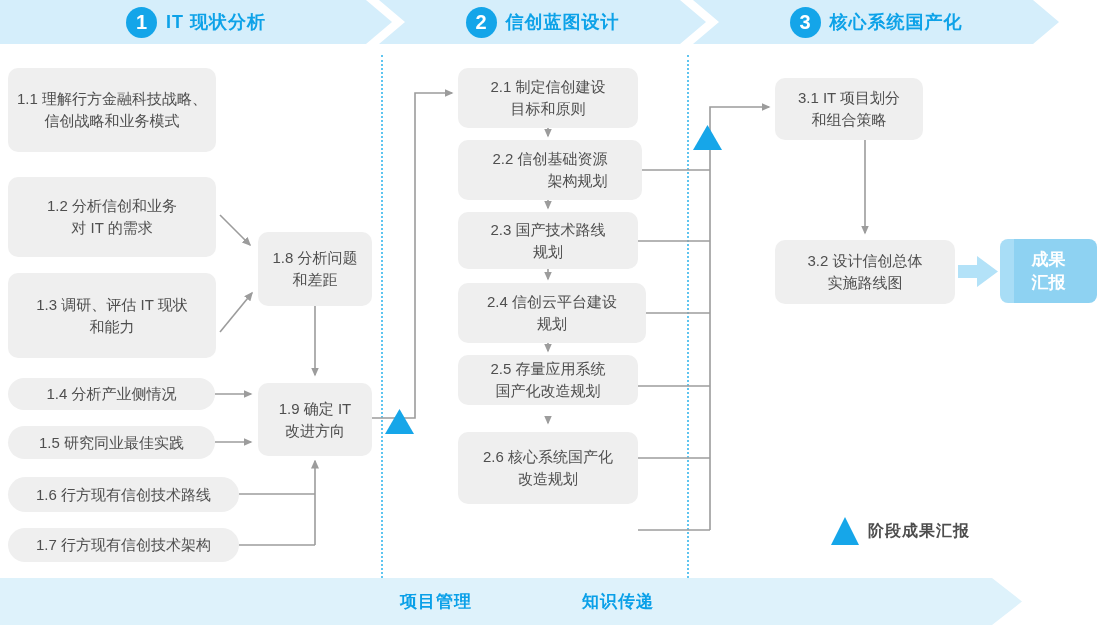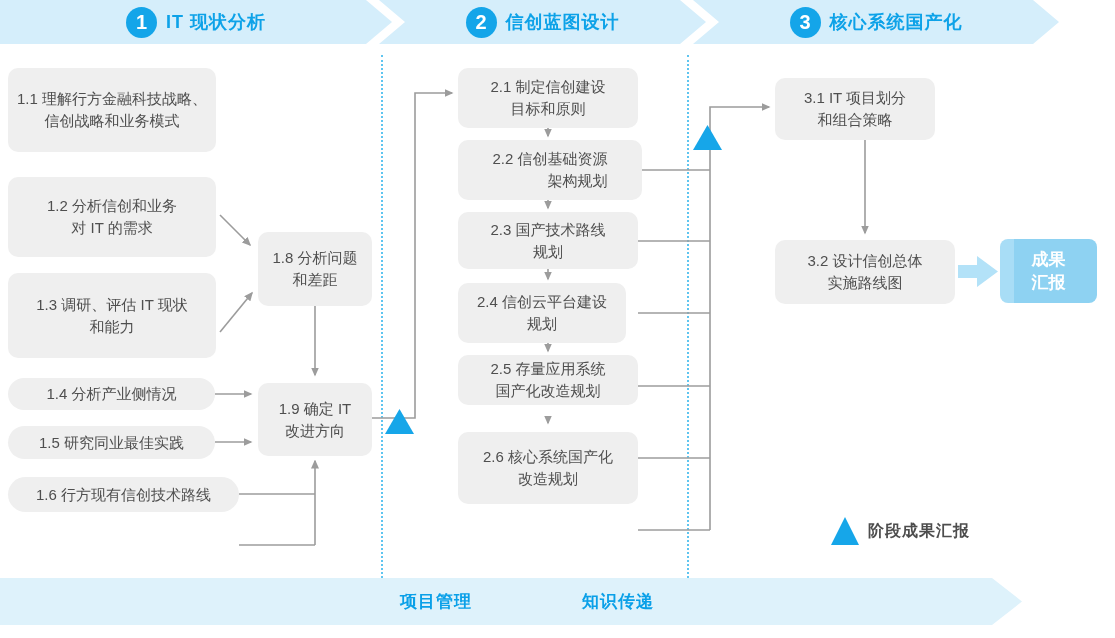--- a/index.html
+++ b/index.html
@@ -38,25 +38,25 @@
   .box13{left:8px;top:273px;width:208px;height:85px;}
   .box14{left:8px;top:378px;width:207px;height:32px;}
   .box15{left:8px;top:426px;width:207px;height:33px;}
   .box16{left:8px;top:477px;width:231px;height:35px;}
   .box17{left:8px;top:528px;width:231px;height:34px;}
   .box18{left:258px;top:232px;width:114px;height:74px;}
   .box19{left:258px;top:383px;width:114px;height:73px;}
   .box21{left:458px;top:68px;width:180px;height:60px;}
   .box22{left:458px;top:140px;width:184px;height:60px;text-align:right;}
   .box23{left:458px;top:212px;width:180px;height:57px;}
-  .box24{left:458px;top:283px;width:168px;height:60px;}
+  .box24{left:458px;top:283px;width:188px;height:60px;}
   .box25{left:458px;top:355px;width:180px;height:50px;}
   .box26{left:458px;top:432px;width:180px;height:72px;}
   .box27{left:458px;top:500px;width:180px;height:60px;}
-  .box31{left:775px;top:78px;width:160px;height:62px;}
+  .box31{left:775px;top:78px;width:148px;height:62px;}
   .box32{left:775px;top:240px;width:180px;height:64px;}
   
   .resultbox{
     position:absolute;left:1000px;top:239px;width:97px;height:64px;border-radius:8px;
     background:linear-gradient(90deg,#a8ddf6 0 14px,#8ed2f2 14px);
     color:#ffffff;font-weight:bold;font-size:17px;line-height:23px;text-align:center;
     display:flex;align-items:center;justify-content:center;white-space:pre-line;z-index:2;
   }
   
   #footerBanner{
@@ -131,20 +131,21 @@
 
   <div class="gbox box11">1.1 理解行方金融科技战略、
 信创战略和业务模式</div>
   <div class="gbox box12">1.2 分析信创和业务
 对 IT 的需求</div>
   <div class="gbox box13">1.3 调研、评估 IT 现状
 和能力</div>
   <div class="gbox pill box14">1.4 分析产业侧情况</div>
   <div class="gbox pill box15">1.5 研究同业最佳实践</div>
   <div class="gbox pill box16">1.6 行方现有信创技术路线</div>
+  <div class="gbox pill box17">1.7 行方现有信创技术架构</div>
   <div class="gbox box18">1.8 分析问题
 和差距</div>
   <div class="gbox box19">1.9 确定 IT
 改进方向</div>
 
   <div class="gbox box21">2.1 制定信创建设
 目标和原则</div>
   <div class="gbox box22">2.2 信创基础资源
 架构规划</div>
   <div class="gbox box23">2.3 国产技术路线

